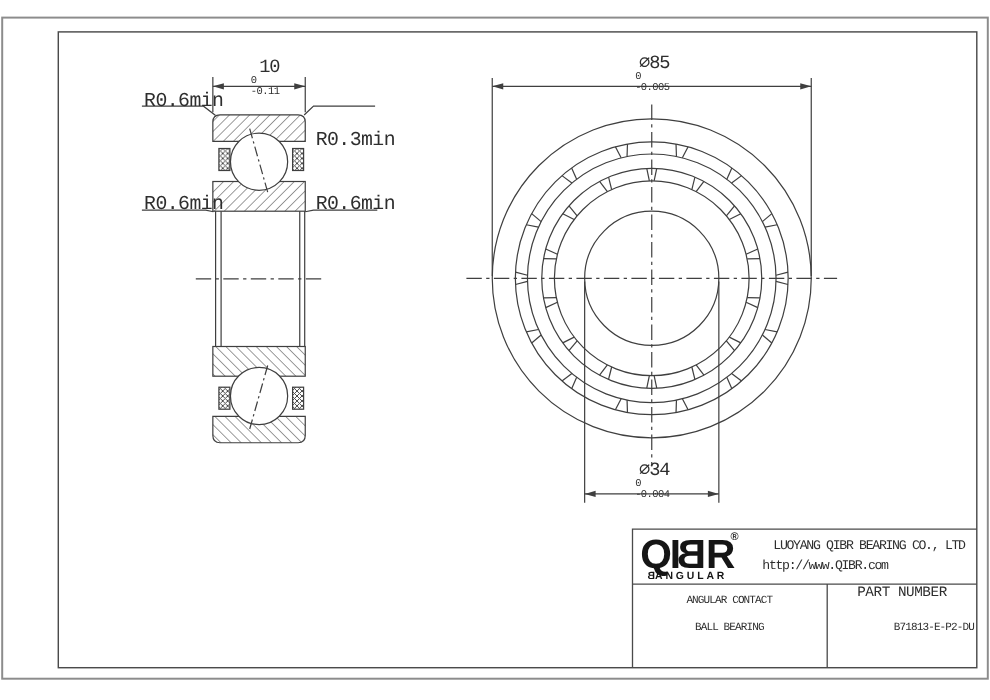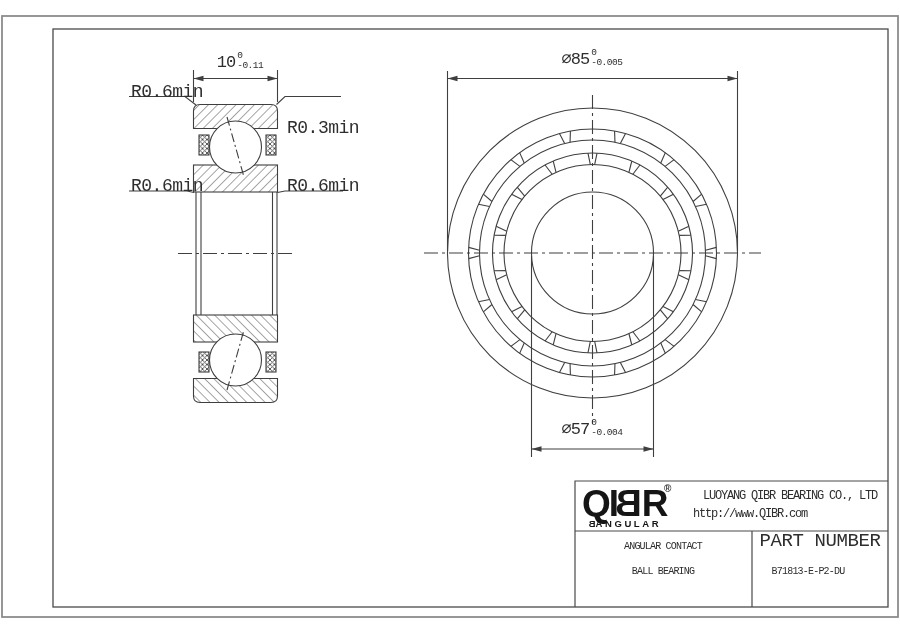--- a/index.html
+++ b/index.html
@@ -1,35 +1,35 @@
 <!DOCTYPE html>
 <html><head>
 <meta charset="utf-8">
 <style>
   html,body{margin:0;padding:0;background:#ffffff;}
   #sheet{position:relative;width:900px;height:636px;background:#ffffff;overflow:hidden;
          font-family:"Liberation Mono","DejaVu Sans Mono",monospace;color:#2e2e2e;}
   #linework{position:absolute;left:0;top:0;width:900px;height:636px;}
   .txt{position:absolute;white-space:nowrap;line-height:1;}
-  .dim-row{display:inline-flex;align-items:center;transform:translateX(-50%);}
+  .dim-row{display:inline-flex;align-items:flex-end;transform:translateX(-50%);flex-direction:column;}
   .dim-main{font-size:17px;letter-spacing:-1px;}
   .tol-stack{display:inline-flex;flex-direction:column;align-items:flex-start;
              font-size:9.5px;line-height:1.1;margin-left:2px;margin-top:-2px;letter-spacing:-0.5px;}
   .rlabel{font-size:18px;letter-spacing:-0.5px;}
   .center-x{transform:translateX(-50%);}
   
   .logo{font-family:"Liberation Sans","DejaVu Sans",sans-serif;font-weight:bold;
         font-size:37px;letter-spacing:-2px;color:#151515;}
   .flip{display:inline-block;transform:scaleX(-1);}
   .logo-sub{font-family:"Liberation Sans","DejaVu Sans",sans-serif;font-weight:bold;
             font-size:9.5px;letter-spacing:2.6px;color:#151515;}
   .reg{font-family:"Liberation Sans","DejaVu Sans",sans-serif;font-size:10px;font-weight:bold;}
   .company{font-size:12px;letter-spacing:-1.2px;}
   .cellline{font-size:10px;letter-spacing:-0.8px;}
-  .pnlabel{font-size:19px;letter-spacing:-0.4px;}
+  .pnlabel{font-size:13px;letter-spacing:-0.4px;}
 </style>
 </head>
 <body>
 
 <div id="sheet">
 
   <svg id="linework" viewBox="0 0 900 636" xmlns="http://www.w3.org/2000/svg">
     <defs>
       <pattern id="hA" width="6.5" height="6.5" patternUnits="userSpaceOnUse" patternTransform="rotate(45)">
         <line x1="0" y1="0" x2="0" y2="6.5" stroke="#4a4a4a" stroke-width="1"></line>
@@ -195,21 +195,21 @@
 
   <div class="txt dim-row" style="left:592px;top:50px;">
     <span class="dim-main">∅85</span>
     <span class="tol-stack">
       <span>0</span>
       <span>-0.005</span>
     </span>
   </div>
 
   <div class="txt dim-row" style="left:592px;top:420px;">
-    <span class="dim-main">∅57</span>
+    <span class="dim-main">∅34</span>
     <span class="tol-stack">
       <span>0</span>
       <span>-0.004</span>
     </span>
   </div>
 
   <div>
     <div class="txt logo" style="left:582px;top:485px;">
       <span>QI</span><span class="flip">B</span><span>R</span>
     </div>
@@ -218,16 +218,16 @@
       <span class="flip">B</span><span>ANGULAR</span>
     </div>
 
     <div class="txt company center-x" style="left:790px;top:490px;">LUOYANG QIBR BEARING CO., LTD</div>
     <div class="txt company center-x" style="left:750px;top:508px;">http://www.QIBR.com</div>
 
     <div class="txt cellline center-x" style="left:663px;top:542px;">ANGULAR CONTACT</div>
     <div class="txt cellline center-x" style="left:663px;top:567px;">BALL BEARING</div>
 
     <div class="txt pnlabel center-x" style="left:820px;top:532px;">PART NUMBER</div>
-    <div class="txt cellline center-x" style="left:808px;top:567px;font-family:Liberation Mono, monospace;">B71813-E-P2-DU</div>
+    <div class="txt cellline center-x" style="left:849px;top:567px;font-family:Liberation Mono, monospace;">B71813-E-P2-DU</div>
   </div>
 
 </div>
 
 </body></html>

